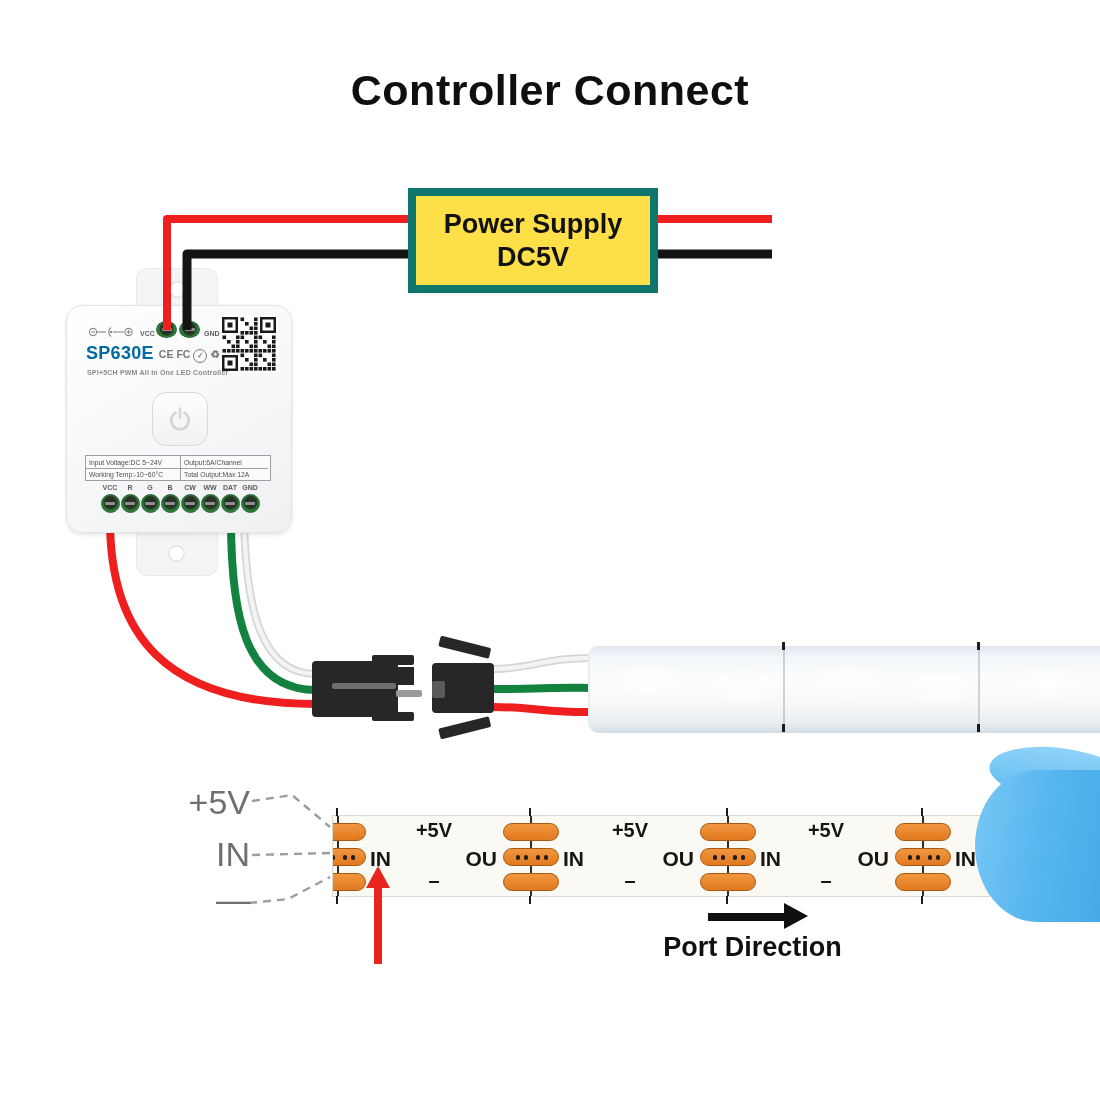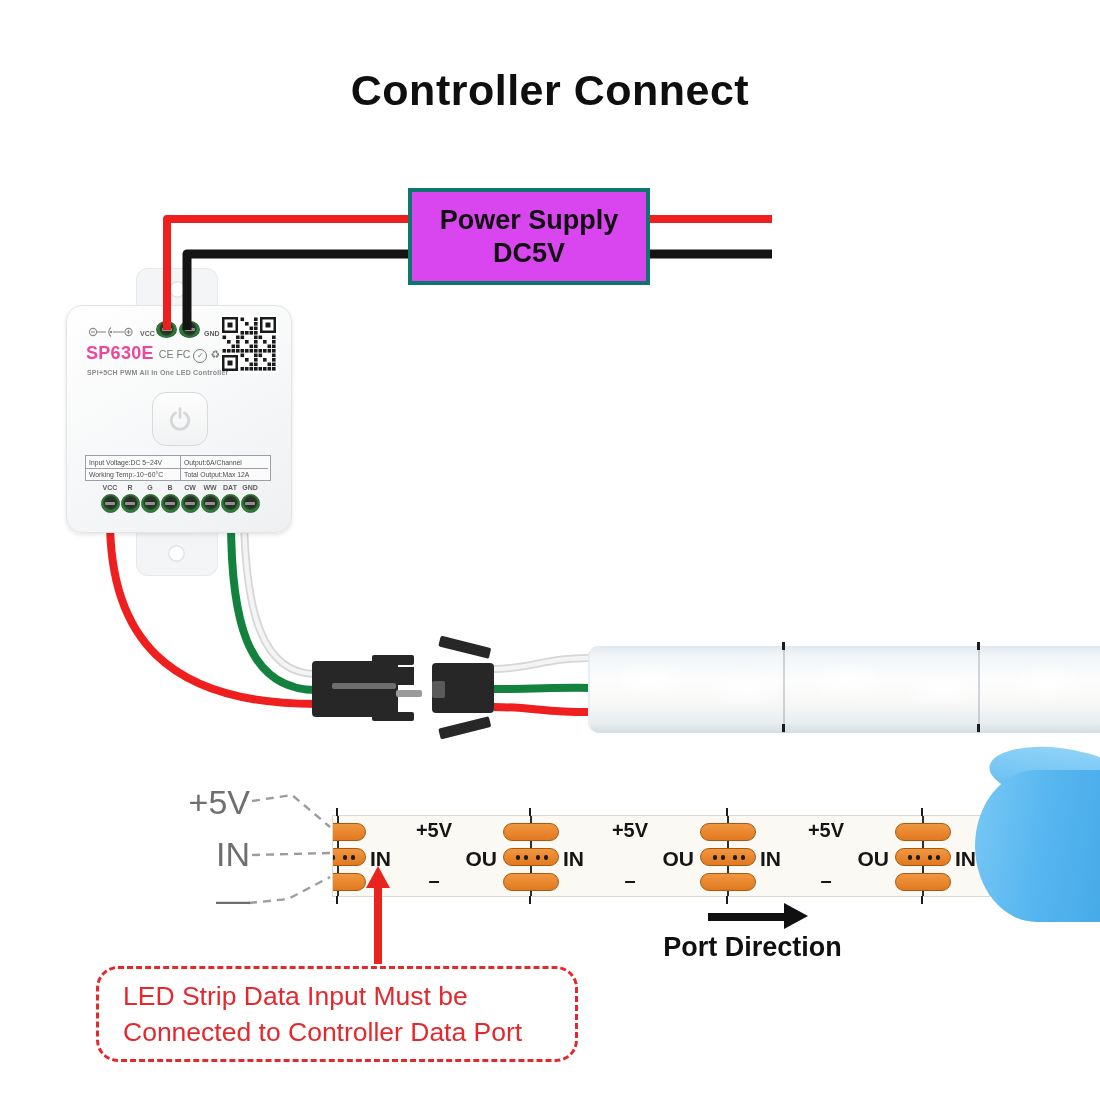--- a/index.html
+++ b/index.html
@@ -2,21 +2,21 @@
 <html><head>
 <meta charset="utf-8">
 <style>
   html,body{margin:0;padding:0;background:#fff;}
   .page{position:relative;width:1100px;height:1100px;background:#fff;overflow:hidden;
         font-family:"Liberation Sans", sans-serif;}
   .abs{position:absolute;}
   .title{left:0;right:0;top:66px;text-align:center;font-size:43px;font-weight:800;
          color:#0f0f0f;letter-spacing:.5px;}
   
-  .psu{left:408px;top:188px;width:234px;height:89px;border:4px solid #0f766e;background:#d946ef;
+  .psu{left:408px;top:188px;width:234px;height:89px;border:8px solid #0f766e;background:#fde047;
        display:flex;flex-direction:column;align-items:center;justify-content:center;}
   .psu div{font-size:27px;font-weight:800;color:#111;line-height:33px;}
   .ac{left:792px;top:219px;font-size:33px;font-weight:800;color:#111;letter-spacing:.5px;}
   
   .ctrl{left:66px;top:268px;width:226px;height:306px;}
   .tab{position:absolute;background:#f4f5f6;border:1px solid #e7e9eb;box-sizing:border-box;}
   .tab.top{left:70px;top:0;width:82px;height:40px;border-radius:12px 12px 0 0;border-bottom:none;}
   .tab.bot{left:70px;top:262px;width:82px;height:46px;border-radius:0 0 12px 12px;border-top:none;}
   .hole{position:absolute;width:17px;height:17px;border-radius:50%;background:#fff;
         box-shadow:inset 0 0 0 1.5px #e0e2e4;}
@@ -24,22 +24,22 @@
         background:linear-gradient(150deg,#ffffff 0%,#f6f7f8 55%,#eef0f2 100%);
         border:1px solid #e2e4e6;box-shadow:0 2px 4px rgba(0,0,0,.10);box-sizing:border-box;}
   .lbl7{position:absolute;font-size:7px;font-weight:700;color:#5d5d5d;}
   .term{position:absolute;width:19px;height:19px;border-radius:50%;box-sizing:border-box;
         background:radial-gradient(circle at 50% 45%, #2c2c2c 0%, #2c2c2c 32%, #23401f 48%, #2f7d3c 62%, #2f7d3c 100%);
         border:1px solid #276332;}
   .term i{display:block;width:10px;height:2.5px;background:#8f8f8f;border-radius:1px;margin:7px auto 0;}
   .term.tt{width:21px;height:17px;}
   .term.tt i{margin-top:6px;}
   .model-row{position:absolute;left:20px;top:75px;display:flex;align-items:center;gap:5px;}
-  .model{font-size:18px;font-weight:900;color:#ec4899;letter-spacing:.3px;}
-  .cert{font-size:10.5px;font-weight:400;color:#7a7a7a;text-align:center;}
+  .model{font-size:18px;font-weight:900;color:#0369a1;letter-spacing:.3px;}
+  .cert{font-size:10.5px;font-weight:700;color:#7a7a7a;text-align:center;}
   .cert.circled{width:12px;height:12px;border:1.2px solid #7a7a7a;border-radius:50%;
         display:inline-flex;align-items:center;justify-content:center;font-size:8px;}
   .subtitle{position:absolute;left:21px;top:101px;font-size:7px;font-weight:700;color:#8a8a8a;letter-spacing:.2px;}
   .pbtn{position:absolute;left:86px;top:124px;width:56px;height:54px;border-radius:14px;
         border:1.5px solid #d7d9db;background:linear-gradient(180deg,#fdfdfd,#f1f2f3);
         display:flex;align-items:center;justify-content:center;box-sizing:border-box;}
   .spec{position:absolute;left:19px;top:187px;width:184px;display:grid;
         grid-template-columns:95px 87px;border:1px solid #9aa0a5;background:#fbfbfb;}
   .spec-cell{padding:2.5px 3px 2px;font-size:6.8px;color:#4e4e4e;white-space:nowrap;overflow:hidden;}
   .spec-cell:nth-child(odd){border-right:1px solid #9aa0a5;}
@@ -364,23 +364,19 @@
     <div class="abs" style="left:366px;top:866px;width:0;height:0;border-left:12px solid transparent;border-right:12px solid transparent;border-bottom:22px solid #e9231e;"></div>
     <div class="abs" style="left:374px;top:886px;width:8px;height:78px;background:#e9231e;"></div>
   </div>
 
   <div>
     <div class="abs" style="left:708px;top:913px;width:76px;height:7.5px;background:#101010;"></div>
     <div class="abs" style="left:784px;top:903px;width:0;height:0;border-top:13px solid transparent;border-bottom:13px solid transparent;border-left:24px solid #101010;"></div>
   </div>
   <div class="abs ddtext">Port Direction</div>
 
-  <div class="abs note">
-    <div>LED Strip Data Input Must be</div>
-    <div>Connected to Controller Data Port</div>
-  </div>
 
   <div class="abs roll">
     <div class="roll-top"></div>
     <div class="roll-body"></div>
   </div>
 
 </div>
 
 </body></html>

